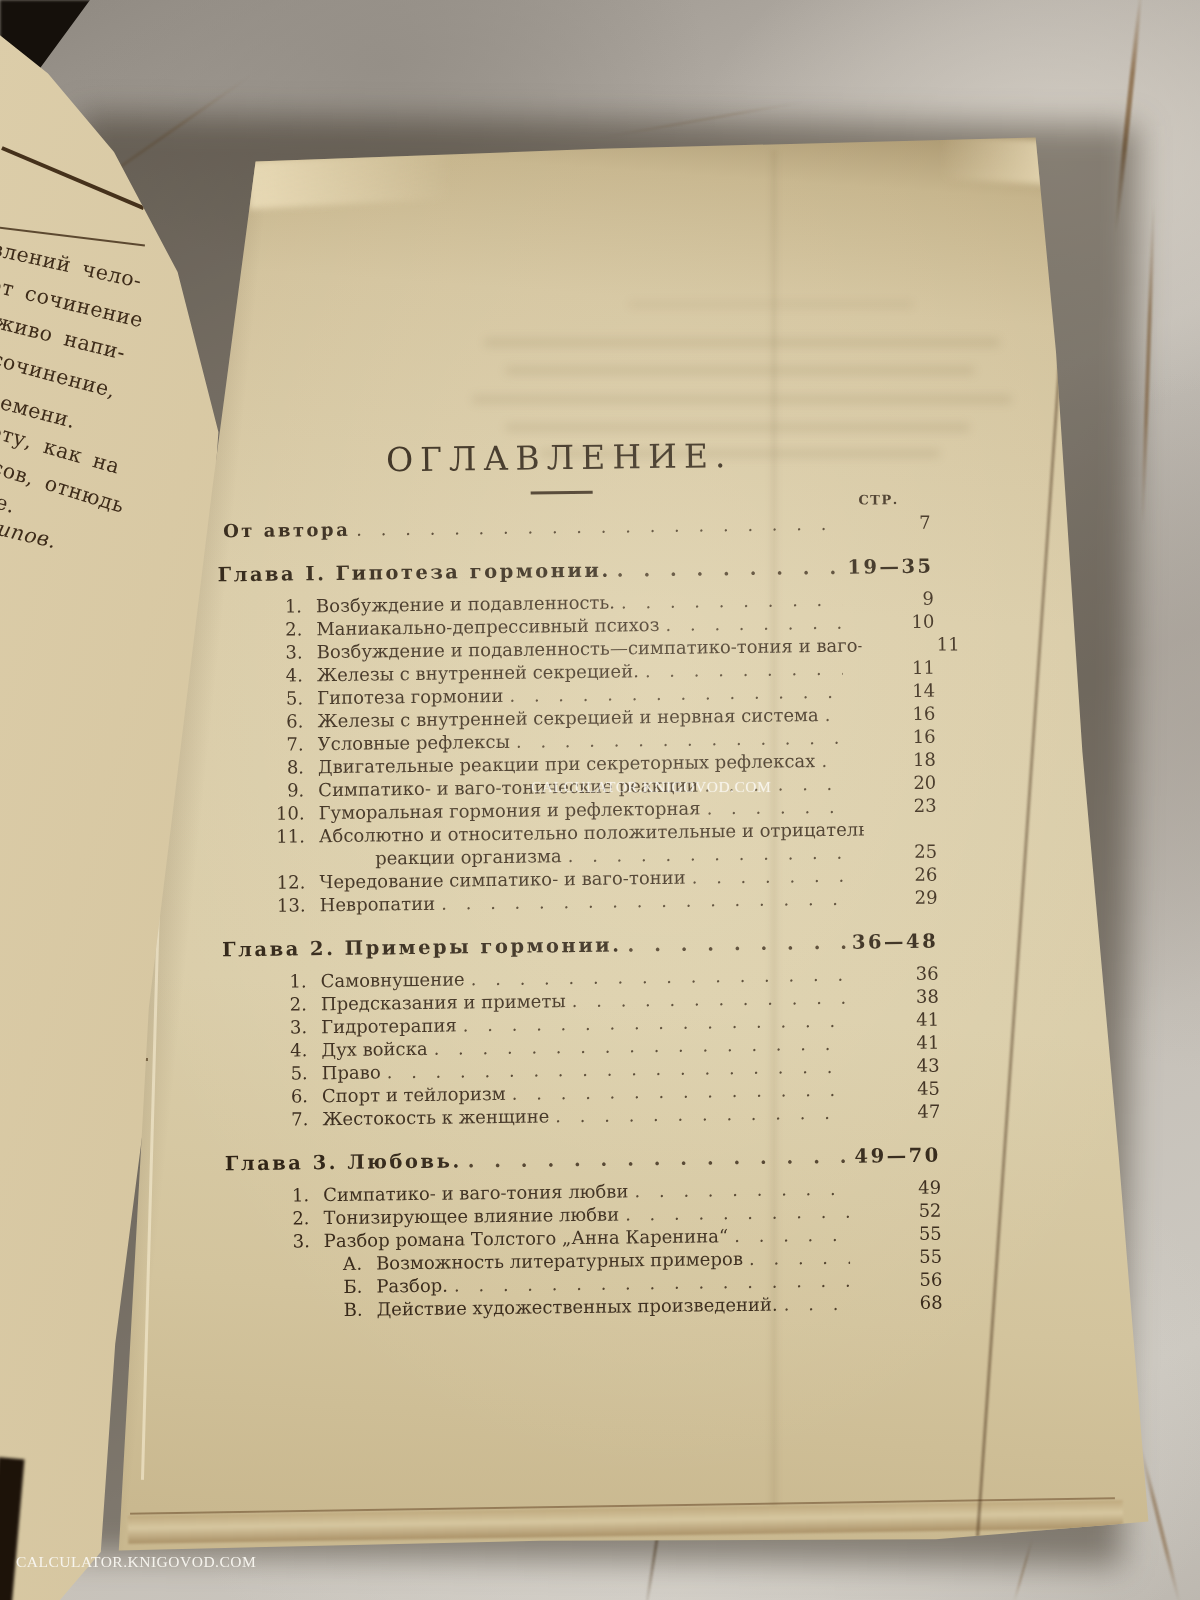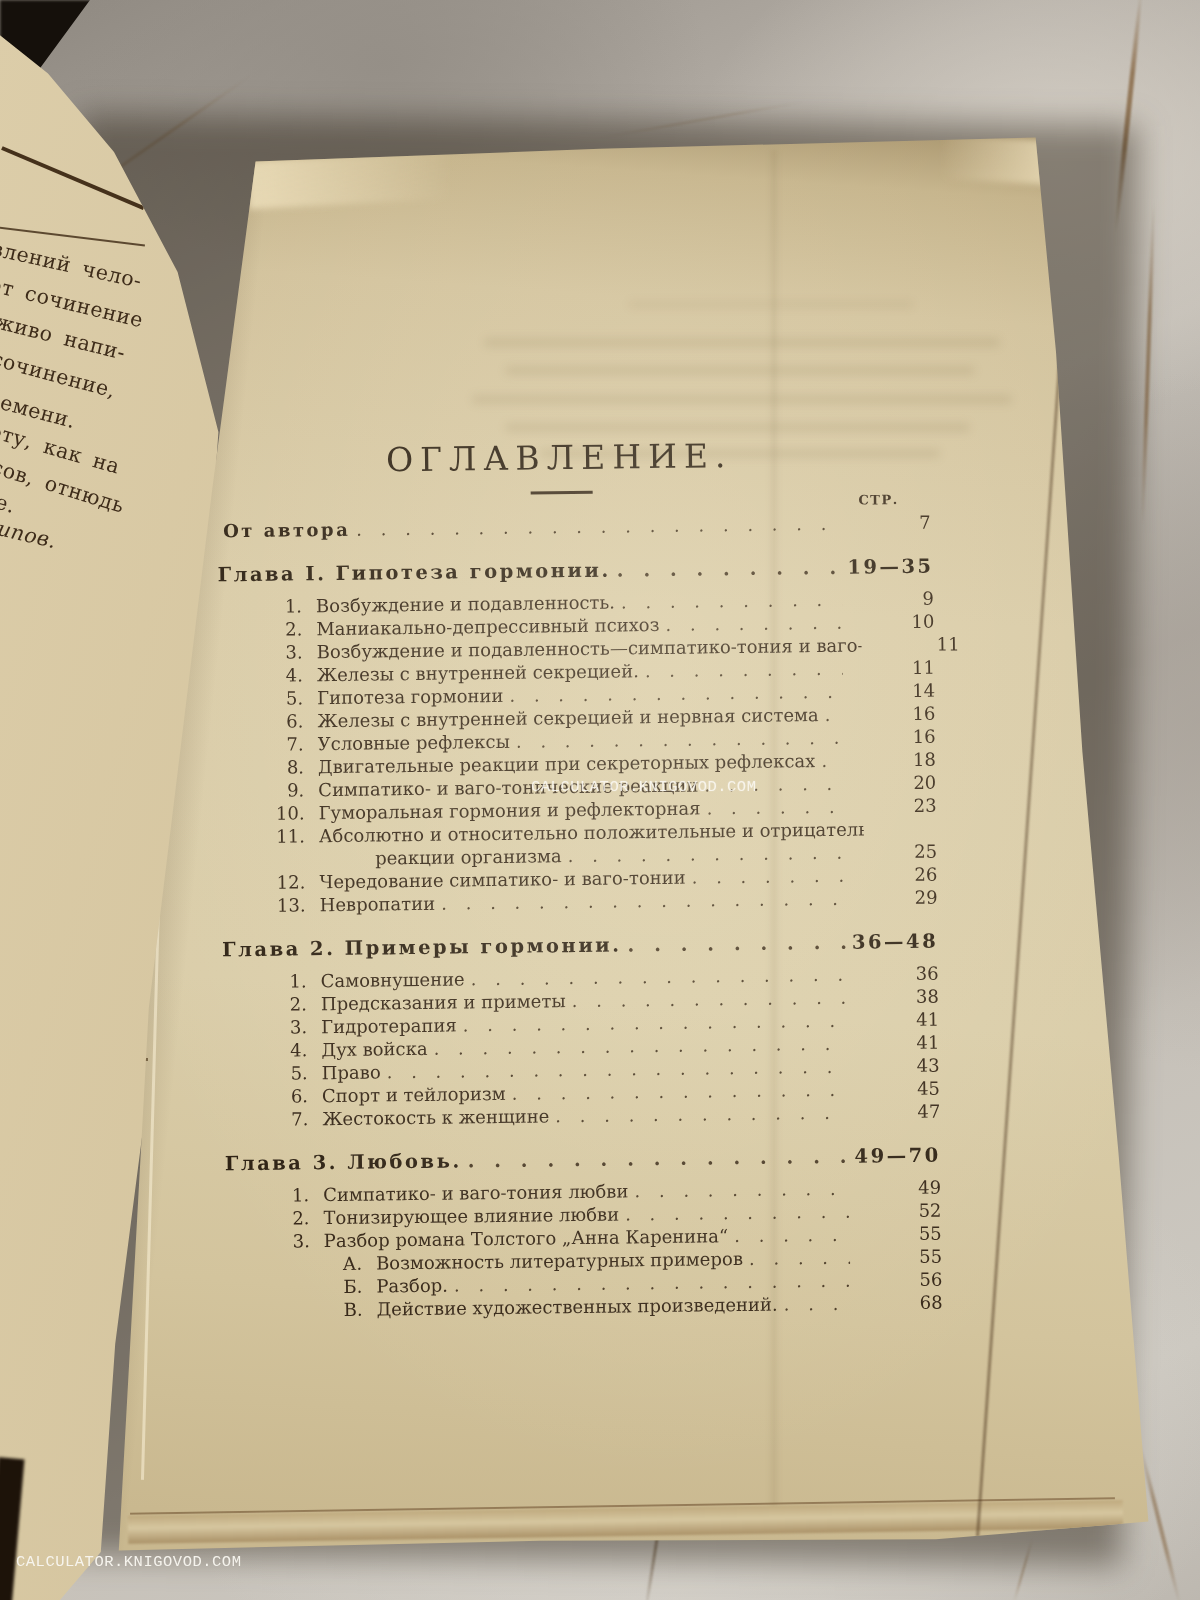--- a/index.html
+++ b/index.html
@@ -105,21 +105,21 @@
   .row.front{padding-left:10px;letter-spacing:2.5px;margin-bottom:2px;}
   .row.front .label{font-weight:bold;color:#312416;}
   .row.chapter{padding-left:4px;margin:21px 0 9px;font-size:19.5px;font-weight:bold;
     letter-spacing:2.5px;color:#2d2113;}
   .row.item{padding-left:26px;}
   .row.subitem{padding-left:96px;}
   .row.subitem .num{width:44px;}
   .row.cont{padding-left:158px;}
 
   
-  .wm{position:absolute;font-family:Liberation Mono, monospace;white-space:nowrap;}
+  .wm{position:absolute;font-family:Liberation Serif, serif;white-space:nowrap;}
   .wm-center{left:531px;top:778px;font-size:15.5px;letter-spacing:.5px;color:rgba(250,248,242,.85);
     text-shadow:0 0 2px rgba(255,255,255,.3);}
   .wm-bottom{left:16px;top:1553px;font-size:15.5px;letter-spacing:.5px;color:rgba(248,246,240,.97);}
 </style>
 </head>
 <body>
 
 <div class="stage">
   <div class="backdrop"></div>
   <div class="crease c1"></div>

